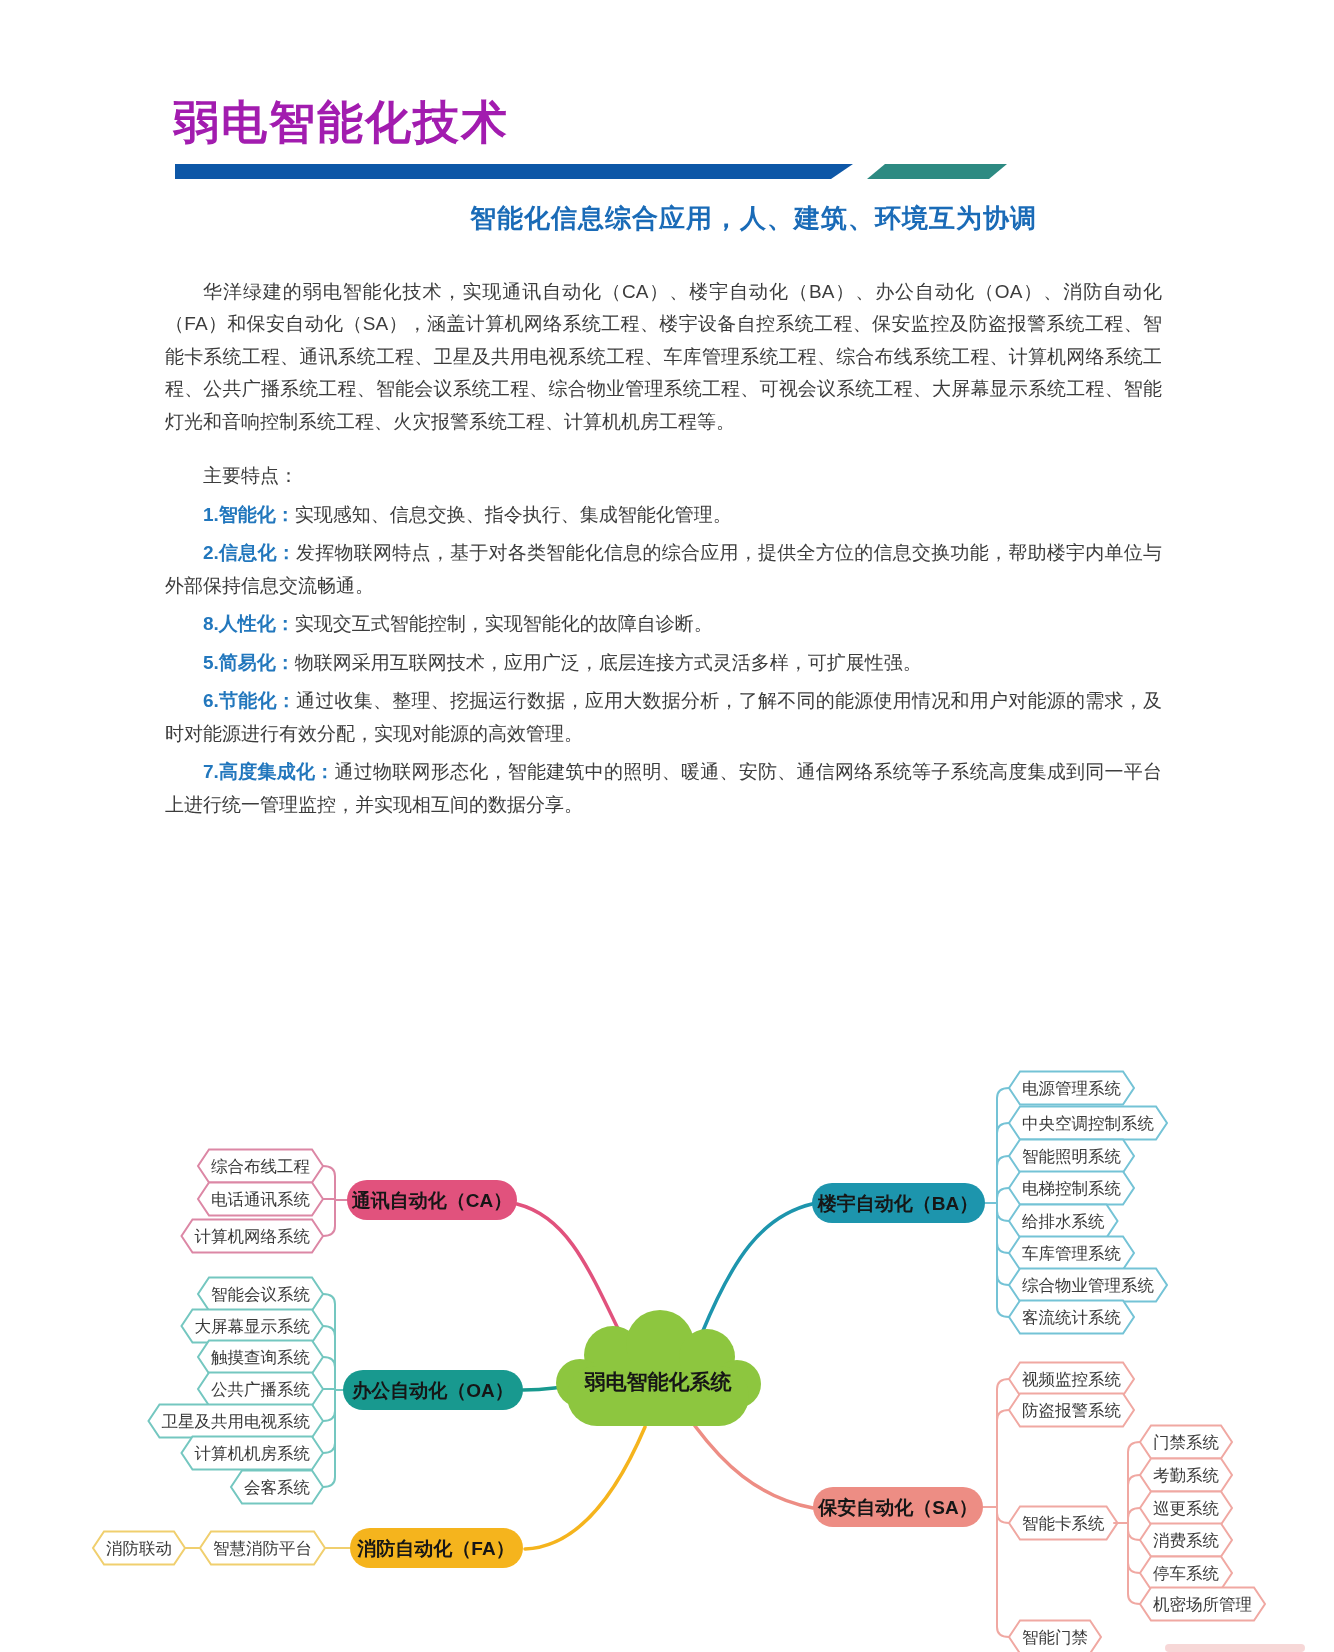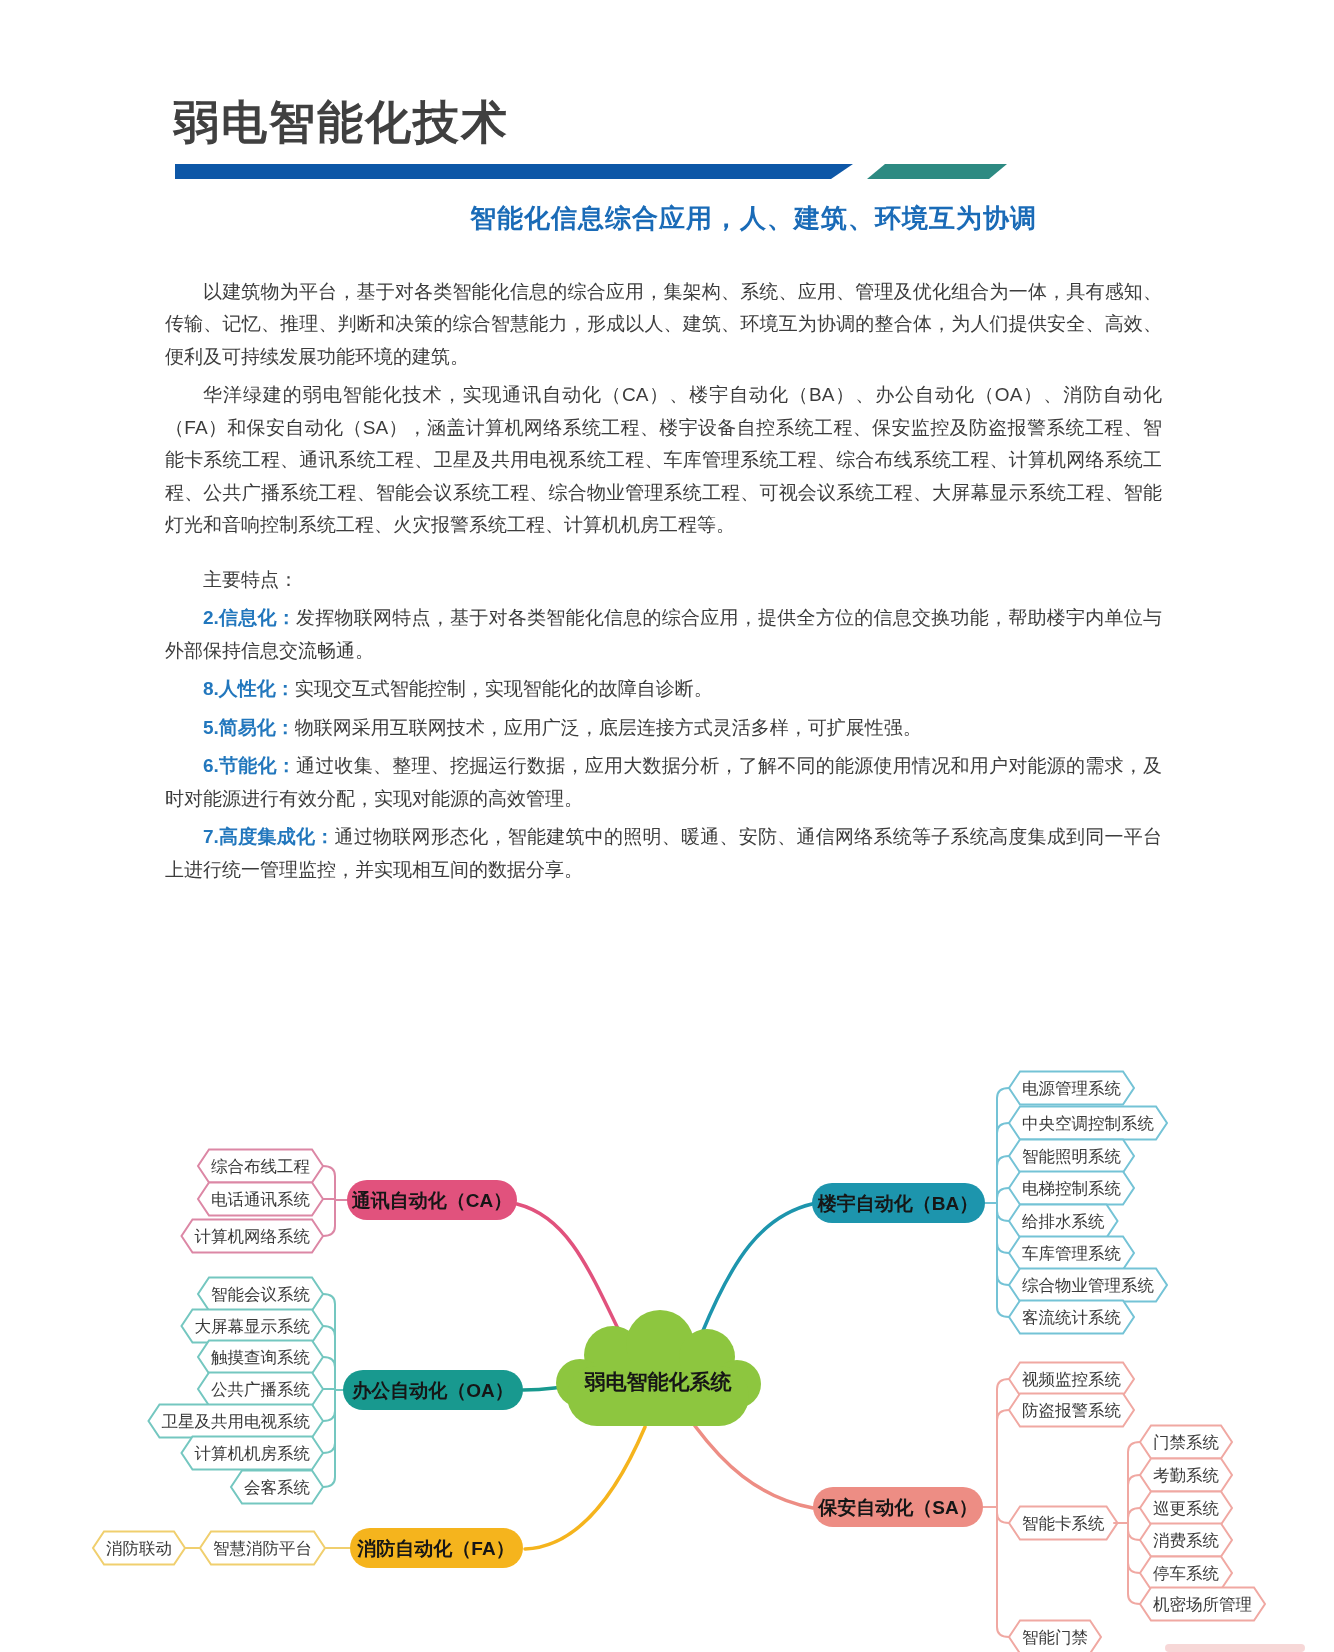--- a/index.html
+++ b/index.html
@@ -3,21 +3,21 @@
 <meta charset="utf-8">
 <style>
   html,body { margin:0; padding:0; background:#e8e8e8; }
   .page {
     position:relative; width:1334px; height:1652px; margin:0 auto;
     background:#ffffff; overflow:hidden;
     font-family:"Liberation Sans", sans-serif;
   }
   h1.title {
     margin:96px 0 0 173px; font-size:46px; line-height:1.15;
-    font-weight:900; color:#404040; letter-spacing:2px;
+    font-weight:900; color:#a21caf; letter-spacing:2px;
   }
   .bar-wrap { position:relative; margin:15px 0 0 175px; height:15px; width:840px; }
   .bar-blue {
     position:absolute; left:0; top:0; width:678px; height:15px; background:#0d57a7;
     clip-path:polygon(0 0, 100% 0, calc(100% - 22px) 100%, 0 100%);
   }
   .bar-teal {
     position:absolute; left:692px; top:0; width:140px; height:15px; background:#2d8a82;
     clip-path:polygon(18px 0, 100% 0, calc(100% - 18px) 100%, 0 100%);
   }
@@ -48,24 +48,24 @@
   <h1 class="title">弱电智能化技术</h1>
 
   <div class="bar-wrap">
     <div class="bar-blue"></div>
     <div class="bar-teal"></div>
   </div>
 
   <h2 class="subtitle">智能化信息综合应用，人、建筑、环境互为协调</h2>
 
   <main class="content">
-    <p class="para">以建筑物为平台，基于对各类智能化信息的综合应用，集架构、系统、应用、管理及优化组合为一体，具有感知、传输、记忆、推理、判断和决策的综合智慧能力，形成以人、建筑、环境互为协调的整合体，为人们提供安全、高效、便利及可持续发展功能环境的建筑。</p>
     <p class="para">华洋绿建的弱电智能化技术，实现通讯自动化（CA）、楼宇自动化（BA）、办公自动化（OA）、消防自动化（FA）和保安自动化（SA），涵盖计算机网络系统工程、楼宇设备自控系统工程、保安监控及防盗报警系统工程、智能卡系统工程、通讯系统工程、卫星及共用电视系统工程、车库管理系统工程、综合布线系统工程、计算机网络系统工程、公共广播系统工程、智能会议系统工程、综合物业管理系统工程、可视会议系统工程、大屏幕显示系统工程、智能灯光和音响控制系统工程、火灾报警系统工程、计算机机房工程等。</p>
     <p class="para heading">主要特点：</p>
 
+    <p class="para"><b class="flabel">1.智能化：</b><span>实现感知、信息交换、指令执行、集成智能化管理。</span></p>
     <p class="para"><b class="flabel">2.信息化：</b><span>发挥物联网特点，基于对各类智能化信息的综合应用，提供全方位的信息交换功能，帮助楼宇内单位与外部保持信息交流畅通。</span></p>
     <p class="para"><b class="flabel">8.人性化：</b><span>实现交互式智能控制，实现智能化的故障自诊断。</span></p>
     <p class="para"><b class="flabel">5.简易化：</b><span>物联网采用互联网技术，应用广泛，底层连接方式灵活多样，可扩展性强。</span></p>
     <p class="para"><b class="flabel">6.节能化：</b><span>通过收集、整理、挖掘运行数据，应用大数据分析，了解不同的能源使用情况和用户对能源的需求，及时对能源进行有效分配，实现对能源的高效管理。</span></p>
     <p class="para"><b class="flabel">7.高度集成化：</b><span>通过物联网形态化，智能建筑中的照明、暖通、安防、通信网络系统等子系统高度集成到同一平台上进行统一管理监控，并实现相互间的数据分享。</span></p>
   </main>
 
   <svg id="mindmap" viewBox="0 0 1334 1652">
 
     <g>

